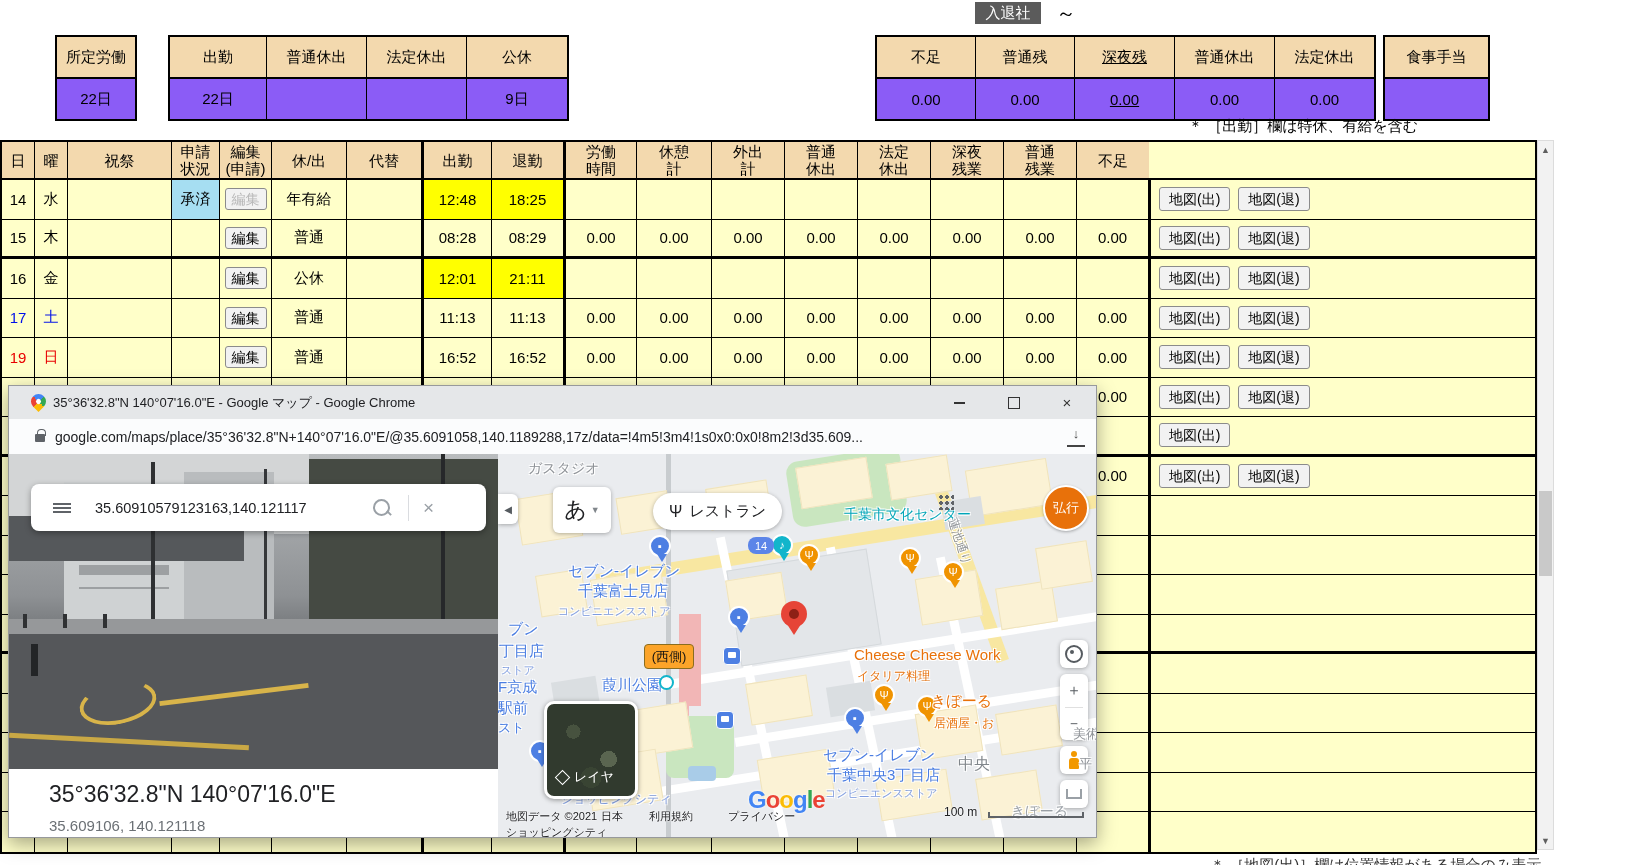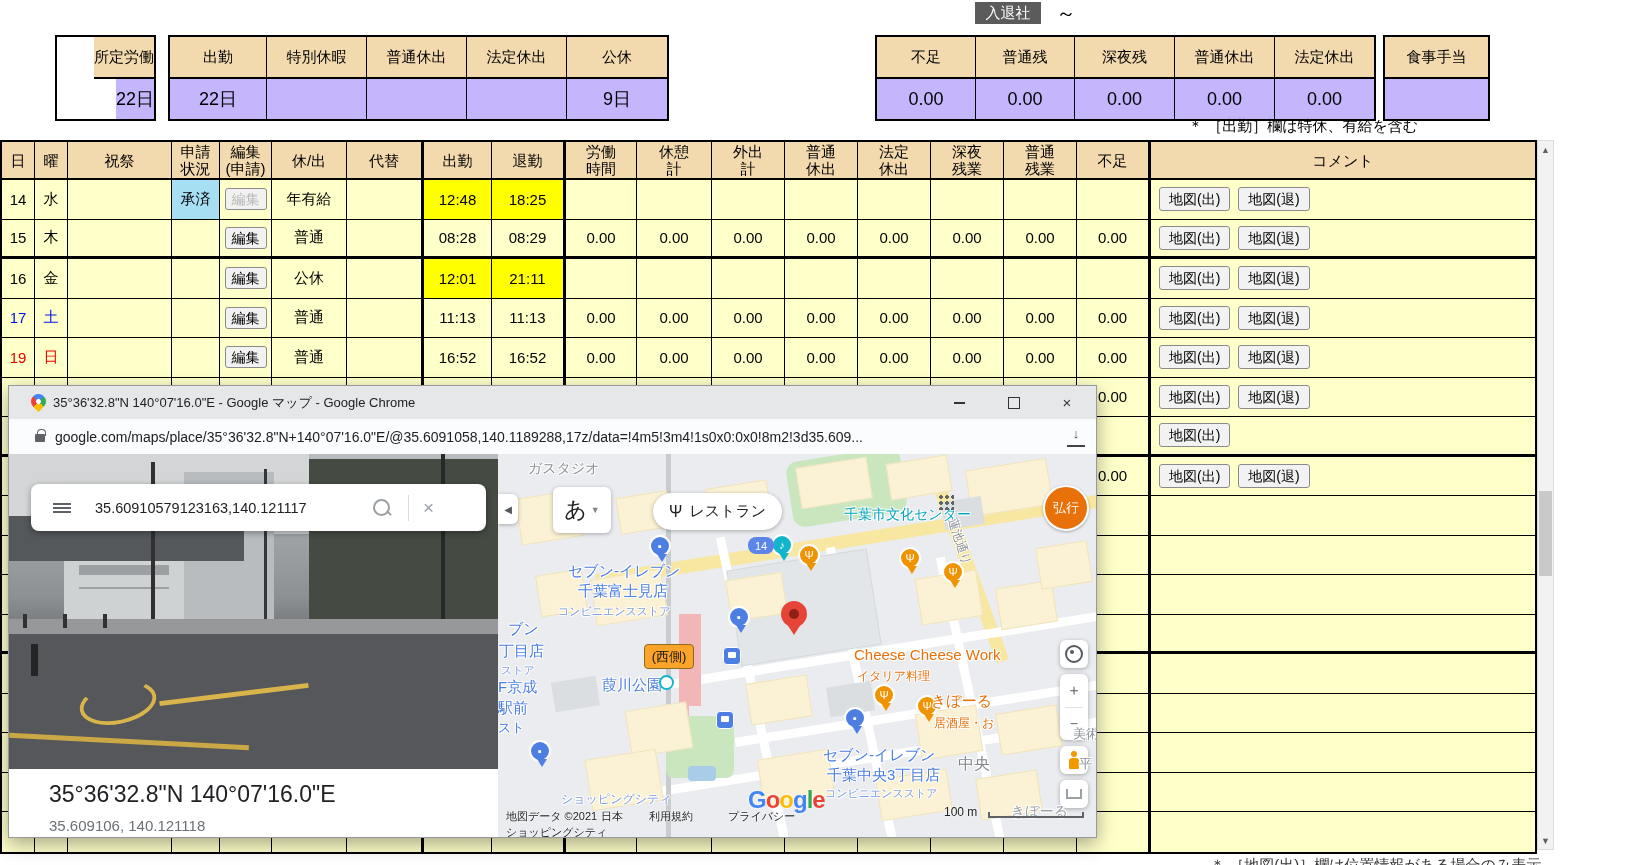--- a/index.html
+++ b/index.html
@@ -4,21 +4,21 @@
 <style>
   html,body{margin:0;padding:0;background:#fff;}
   #stage{position:relative;width:1633px;height:865px;overflow:hidden;background:#fff;
          font-family:"Liberation Sans","DejaVu Sans",sans-serif;color:#000;}
   
   .sum-table{position:absolute;top:35px;border:2px solid #000;display:flex;}
   .sum-col{display:flex;flex-direction:column;border-right:1px solid #000;box-sizing:border-box;}
   .sum-col:last-child{border-right:none;}
   .sum-h{height:42px;background:#F3D9AE;display:flex;align-items:center;justify-content:center;
          font-size:15px;border-bottom:2px solid #000;box-sizing:border-box;}
-  .sum-v{height:40px;background:#c4b5fd;display:flex;align-items:center;justify-content:center;font-size:18px;}
+  .sum-v{height:40px;background:#8b5cf6;display:flex;align-items:center;justify-content:center;font-size:15px;}
   #inout-badge{position:absolute;left:975px;top:2px;width:66px;height:22px;background:#5B5B5B;color:#fff;
          font-size:15px;display:flex;align-items:center;justify-content:center;}
   #tilde{position:absolute;left:1056px;top:0px;font-size:20px;}
   #note1{position:absolute;left:1188px;top:117px;font-size:15px;}
   
   #main-table{position:absolute;left:0;top:140px;width:1537px;border:2px solid #000;box-sizing:border-box;background:#FFFFC9;}
   .trow{display:flex;border-bottom:1px solid #000;box-sizing:border-box;}
   .trow.thick{border-bottom:3px solid #000;}
   .trow:last-child{border-bottom:none;}
   .tcell{border-right:1px solid #000;box-sizing:border-box;display:flex;align-items:center;justify-content:center;
@@ -94,35 +94,31 @@
 </style>
 </head>
 <body>
 
 <div id="stage">
 
   <div id="inout-badge">入退社</div>
   <div id="tilde">～</div>
   <div id="summary-tables">
       <div class="sum-table" style="left: 55px;">
-        <div class="sum-col" style="width: 97px; align-items: flex-end;">
+        <div class="sum-col" style="width: 78px;">
           <div class="sum-h">所定労働</div>
           <div class="sum-v">22日</div>
         </div>
       </div>
       <div class="sum-table" style="left: 168px;">
         <div class="sum-col" style="width: 97px;">
           <div class="sum-h">出勤</div>
           <div class="sum-v">22日</div>
         </div>
         <div class="sum-col" style="width: 100px;">
-          <div class="sum-h">特別休暇</div>
-          <div class="sum-v"></div>
-        </div>
-        <div class="sum-col" style="width: 100px;">
           <div class="sum-h">普通休出</div>
           <div class="sum-v"></div>
         </div>
         <div class="sum-col" style="width: 100px;">
           <div class="sum-h">法定休出</div>
           <div class="sum-v"></div>
         </div>
         <div class="sum-col" style="width: 100px;">
           <div class="sum-h">公休</div>
           <div class="sum-v">9日</div>
@@ -130,21 +126,21 @@
       </div>
       <div class="sum-table" style="left: 875px;">
         <div class="sum-col" style="width: 99px;">
           <div class="sum-h">不足</div>
           <div class="sum-v">0.00</div>
         </div>
         <div class="sum-col" style="width: 99px;">
           <div class="sum-h">普通残</div>
           <div class="sum-v">0.00</div>
         </div>
-        <div class="sum-col" style="width: 100px;">
+        <div class="sum-col" style="width: 100px; text-decoration: underline;">
           <div class="sum-h">深夜残</div>
           <div class="sum-v">0.00</div>
         </div>
         <div class="sum-col" style="width: 100px;">
           <div class="sum-h">普通休出</div>
           <div class="sum-v">0.00</div>
         </div>
         <div class="sum-col" style="width: 99px;">
           <div class="sum-h">法定休出</div>
           <div class="sum-v">0.00</div>
@@ -180,21 +176,20 @@
 計</div>
         <div class="tcell" style="width: 73px;">普通
 休出</div>
         <div class="tcell" style="width: 73px;">法定
 休出</div>
         <div class="tcell" style="width: 73px;">深夜
 残業</div>
         <div class="tcell" style="width: 73px;">普通
 残業</div>
         <div class="tcell" style="width: 72px;">不足</div>
-        <div class="tcell bthick" style="width: 386px;">コメント</div>
       </div>
       <div class="trow" style="height: 39.5px;">
         <div class="tcell" style="width: 33px;">14</div>
         <div class="tcell" style="width: 33px;">水</div>
         <div class="tcell" style="width: 104px;"></div>
         <div class="tcell appr" style="width: 48px;">承済</div>
         <div class="tcell" style="width: 52px;">
           <div class="btn dis" style="padding: 2px 6px;">編集</div>
         </div>
         <div class="tcell" style="width: 75px;">年有給</div>
@@ -752,20 +747,26 @@
         <div class="mbtn" style="left:562px;top:292px;width:28px;height:28px;">
           <div style="position:relative;width:12px;height:18px;">
             <div style="position:absolute;left:3px;top:0;width:6px;height:6px;border-radius:50%;background:#F29900;"></div>
             <div style="position:absolute;left:1px;top:7px;width:10px;height:11px;border-radius:3px 3px 1px 1px;background:#F29900;"></div>
           </div>
         </div>
         <div class="mbtn" style="left:562px;top:326px;width:28px;height:28px;">
           <div style="width:12px;height:8px;border:2px solid #9AA0A6;border-top:none;"></div>
         </div>
 
+        <div id="thumb" style="left:46px;top:247px;width:88px;height:92px;">
+          <div style="position:absolute;left:10px;bottom:10px;display:flex;align-items:center;gap:6px;font-size:13px;">
+            <div style="width:9px;height:9px;border:1.6px solid #fff;transform:rotate(45deg);"></div>
+            <span>レイヤ</span>
+          </div>
+        </div>
 
         <div id="gLogo" style="left:250px;top:332px;"><span style="color: rgb(66, 133, 244); text-shadow: rgb(255, 255, 255) 0px 0px 3px;">G</span><span style="color: rgb(234, 67, 53); text-shadow: rgb(255, 255, 255) 0px 0px 3px;">o</span><span style="color: rgb(251, 188, 5); text-shadow: rgb(255, 255, 255) 0px 0px 3px;">o</span><span style="color: rgb(66, 133, 244); text-shadow: rgb(255, 255, 255) 0px 0px 3px;">g</span><span style="color: rgb(52, 168, 83); text-shadow: rgb(255, 255, 255) 0px 0px 3px;">l</span><span style="color: rgb(234, 67, 53); text-shadow: rgb(255, 255, 255) 0px 0px 3px;">e</span></div>
         <div class="attr" style="left:8px;top:355px;">地図データ ©2021</div>
         <div class="attr" style="left:103px;top:355px;">日本</div>
         <div class="attr" style="left:151px;top:355px;">利用規約</div>
         <div class="attr" style="left:230px;top:355px;">プライバシー</div>
         <div class="attr" style="left:8px;top:371px;">ショッピングシティ</div>
         <div class="attr" style="left:446px;top:351px;font-size:12px;">100 m</div>
         <div id="scalebar" style="left:490px;top:362px;width:96px;"></div>
       </div>

